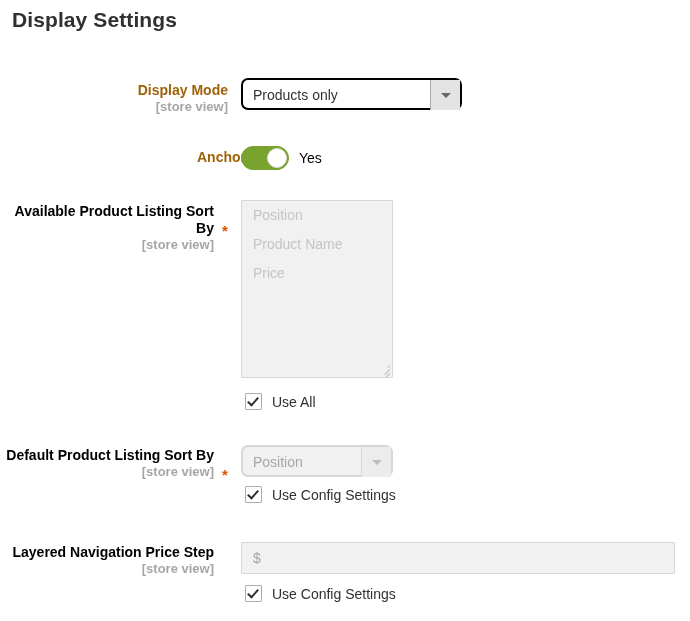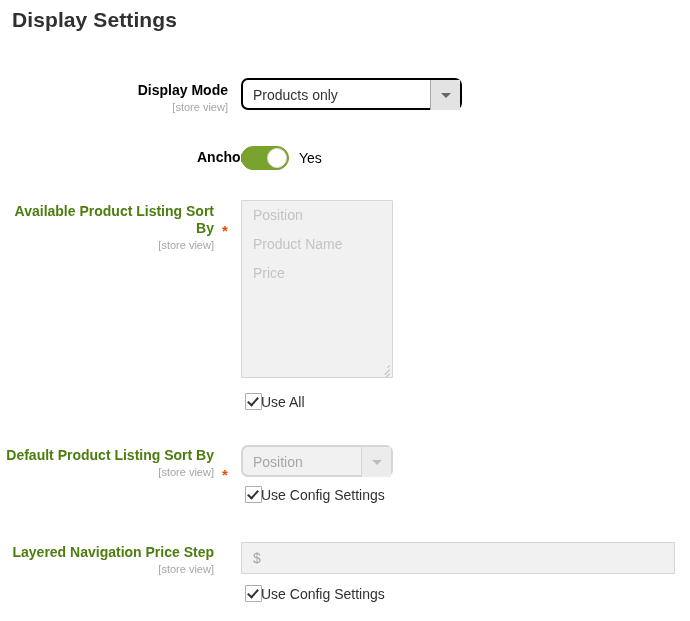--- a/index.html
+++ b/index.html
@@ -37,29 +37,29 @@
   .label-col {
     position: absolute;
     left: 0;
     width: 228px;
     text-align: right;
     padding-right: 0;
   }
   .field-label {
     font-size: 14px;
     font-weight: bold;
-    color: #000000;
+    color: #a16207;
     line-height: 17px;
     display: block;
   }
-  .field-label.disabled { color: #4d7c0f; }
+  .field-label.disabled { color: #000000; }
   .scope-note {
     display: block;
-    font-size: 11px;
-    font-weight: normal;
+    font-size: 13px;
+    font-weight: bold;
     color: #a6a6a6;
     line-height: 14px;
     margin-top: 1px;
   }
   .req-star {
     position: absolute;
     color: #e04f00;
     font-size: 15px;
     font-weight: bold;
     line-height: 1;
@@ -205,21 +205,21 @@
   .cbx .tick {
     position: absolute;
     left: 4px; top: 1px;
     width: 6px; height: 11px;
     border: solid #303030;
     border-width: 0 2px 2px 0;
     transform: rotate(42deg);
   }
   .cbx-label {
     position: absolute;
-    left: 16px; top: 0;
+    left: 27px; top: 0;
     line-height: 18px;
     font-size: 14px;
     color: #303030;
     white-space: nowrap;
   }
 </style>
 </head>
 <body>
 
 <div id="page">

